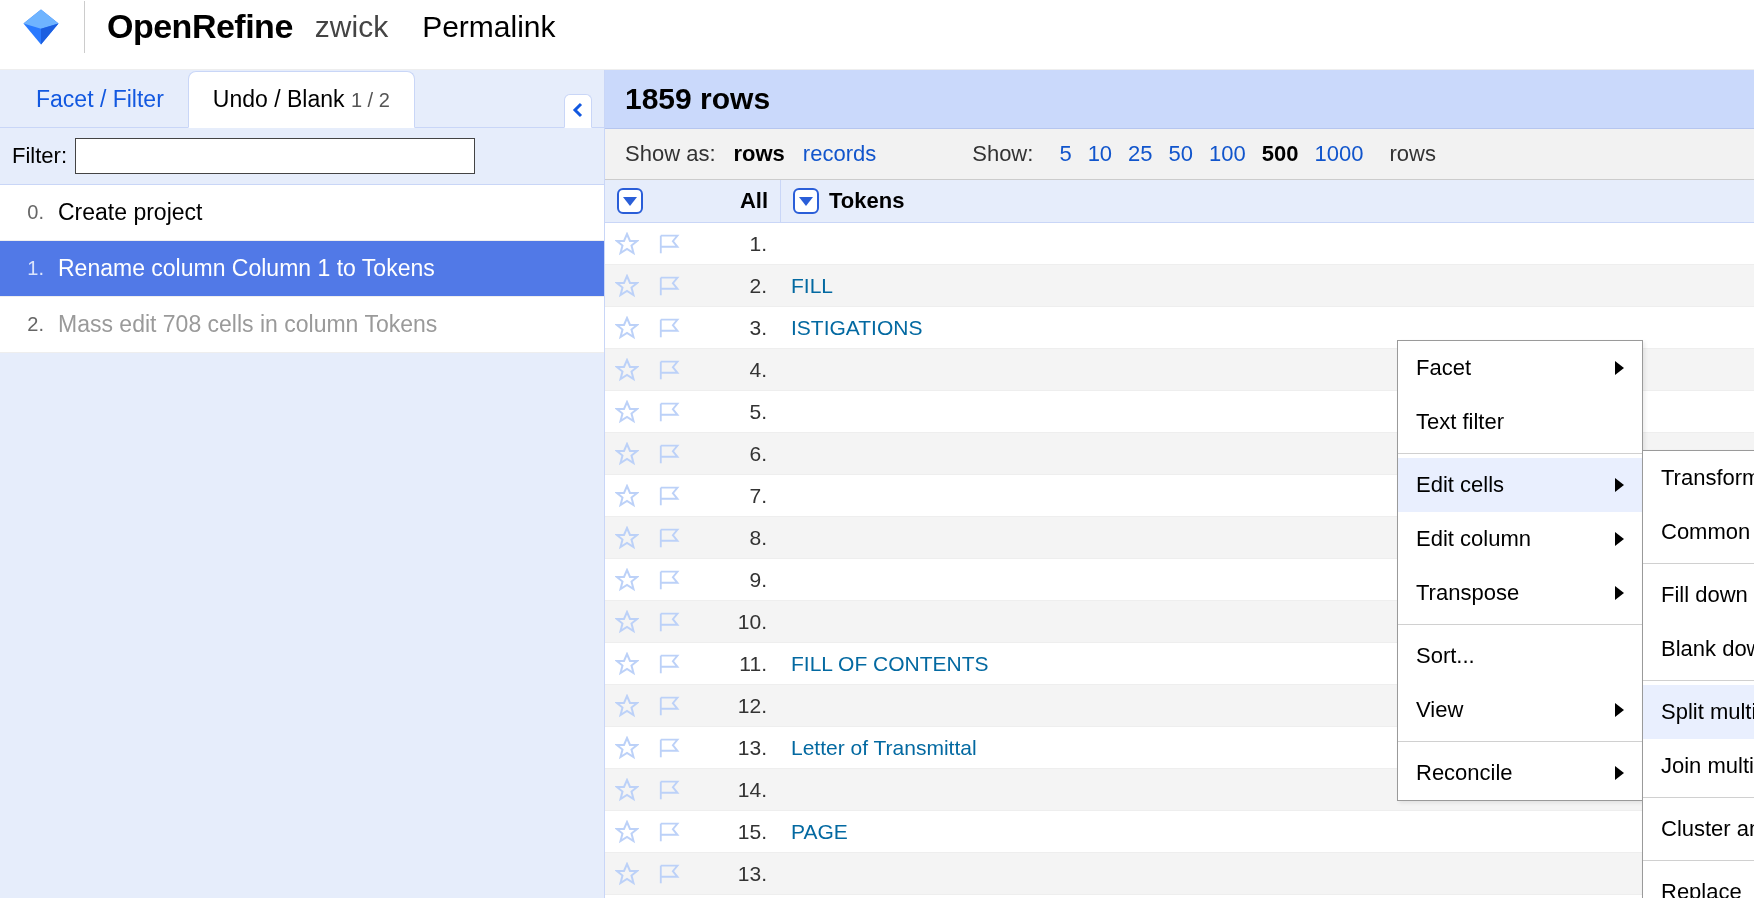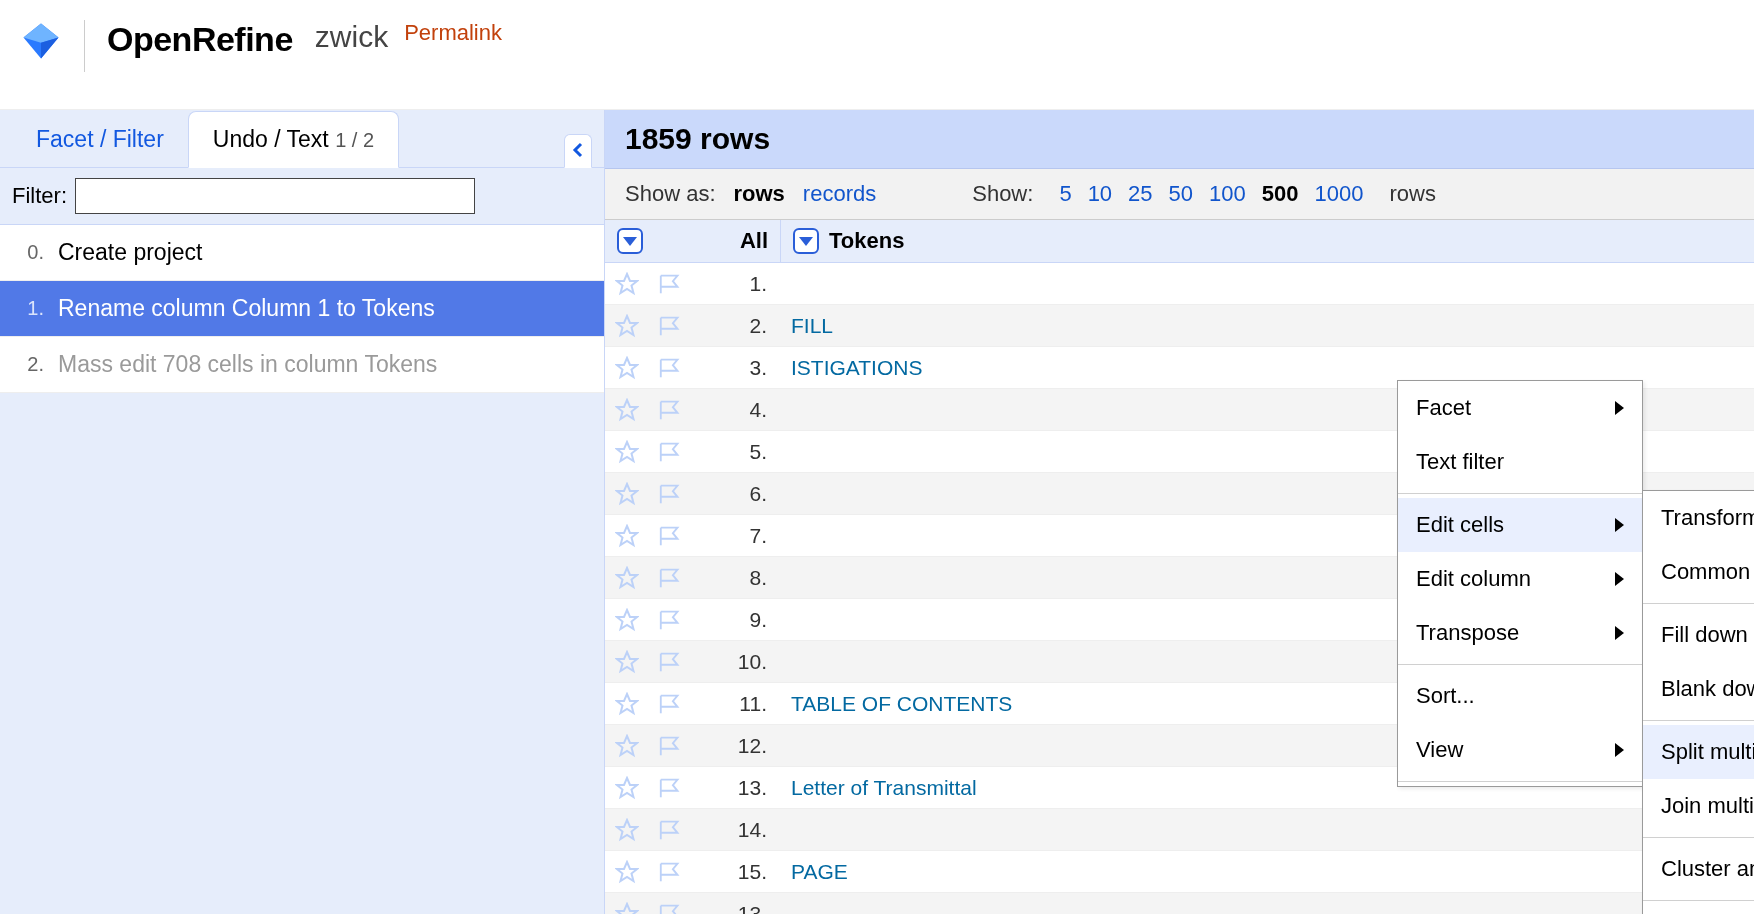--- a/index.html
+++ b/index.html
@@ -9,32 +9,32 @@
     font-size: 20px;
     background: #fff;
     color: #000;
     width: 1754px;
   }
   a { color: #1155cc; text-decoration: none; }
 
   
   .app-header {
     display: flex;
-    align-items: flex-start;
-    padding: 20px 20px 16px 20px;
+    align-items: center;
+    padding: 0 20px 16px 20px;
     gap: 16px;
     border-bottom: 1px solid #eee;
     margin-bottom: 0;
-    height: 110px;
+    height: 70px;
   }
   .logo svg { display:block; }
   .vr { width:1px; height:52px; background:#ccc; margin:0 6px;}
   .app-title { font-size: 34px; font-weight: bold; letter-spacing: -0.5px;}
   .project-name { font-size: 30px; color: #444; margin-left: 6px; font-weight: 400;}
-  .permalink { font-size: 22px; color:#c2410c;}
+  .permalink { font-size: 30px; margin-left: 18px; color:#000000;}
   
   
   .body-grid {
     display: grid;
     grid-template-columns: 605px 1fr;
   }
 
   
   .sidebar {
     background: #e6edfb;
@@ -239,21 +239,21 @@
 </div>
 
 <div class="body-grid">
 
   <div class="sidebar">
     <div class="tabs-row">
       <div class="tab inactive">
         <span>Facet / Filter</span>
       </div>
       <div class="tab active">
-        <span>Undo / Text</span>
+        <span>Undo / Blank</span>
         <small>1 / 2</small>
       </div>
       <div class="collapse-btn">
         <span>
           <svg width="12" height="16" viewBox="0 0 12 16">
               <polyline points="9,2 3,8 9,14" fill="none" stroke="#1258e0" stroke-width="3"></polyline>
             </svg>
         </span>
       </div>
     </div>
@@ -468,21 +468,21 @@
               <polygon points="12,2 15,9 22,9 16.5,13.5 18.5,21 12,17 5.5,21 7.5,13.5 2,9 9,9" fill="none" stroke="#bcd1f8" stroke-width="2"></polygon>
             </svg>
           </span>
     <span class="iconcell flag">
             <svg width="26" height="24" viewBox="0 0 28 24">
               <path d="M3 3 h18 l-5 6 l5 6 h-18" fill="none" stroke="#bcd1f8" stroke-width="2"></path>
               <line x1="3" y1="3" x2="3" y2="22" stroke="#bcd1f8" stroke-width="2"></line>
             </svg>
           </span>
     <span class="rownum">11.</span>
-    <span class="cellval">TABLE OF CONTENTS</span>
+    <span class="cellval">FILL OF CONTENTS</span>
         </div>
         <div class="data-row">
     <span class="iconcell star">
             <svg width="24" height="24" viewBox="0 0 24 24">
               <polygon points="12,2 15,9 22,9 16.5,13.5 18.5,21 12,17 5.5,21 7.5,13.5 2,9 9,9" fill="none" stroke="#bcd1f8" stroke-width="2"></polygon>
             </svg>
           </span>
     <span class="iconcell flag">
             <svg width="26" height="24" viewBox="0 0 28 24">
               <path d="M3 3 h18 l-5 6 l5 6 h-18" fill="none" stroke="#bcd1f8" stroke-width="2"></path>
@@ -577,20 +577,24 @@
         </div>
         <div class="menu-sep"></div>
         <div class="menu-item">
           <span>Sort...</span>
         </div>
         <div class="menu-item">
           <span>View</span>
           <span class="arrow"></span>
         </div>
         <div class="menu-sep"></div>
+        <div class="menu-item">
+          <span>Reconcile</span>
+          <span class="arrow"></span>
+        </div>
       </div>
 
     <div class="menu" id="menu-sub">
         <div class="menu-item">
           <span>Transform...</span>
         </div>
         <div class="menu-item">
           <span>Common transforms</span>
         </div>
         <div class="menu-sep"></div>

